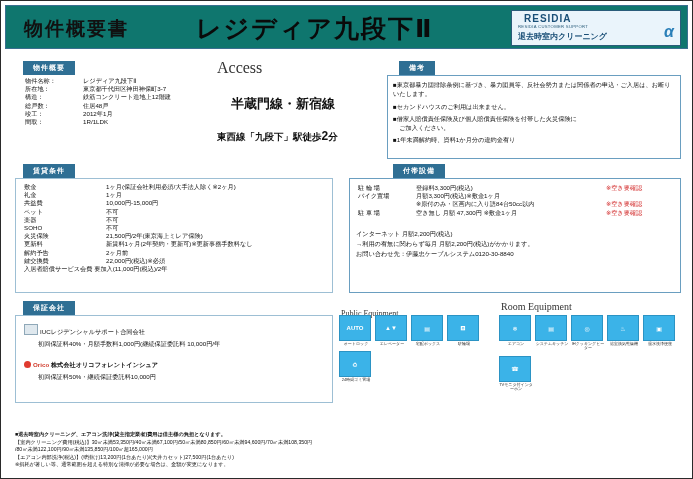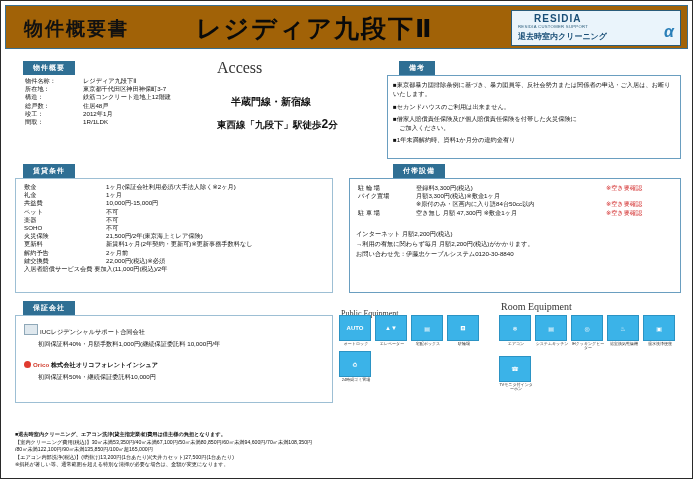--- a/index.html
+++ b/index.html
@@ -8,37 +8,37 @@
     background:#ffffff;
     font-family:"Liberation Sans","DejaVu Sans",sans-serif;
     font-size:6.2px;
     color:#111;
     overflow:hidden;
   }
   .page{position:relative;width:693px;height:479px;box-sizing:border-box;border:1px solid #2a2a2a;}
   
   .header{
     position:absolute;left:4px;top:4px;width:683px;height:44px;
-    background:#a16207;border:1px solid #3a6f90;box-sizing:border-box;
+    background:#0f766e;border:1px solid #3a6f90;box-sizing:border-box;
   }
   .hdr-title{
     position:absolute;left:18px;top:10px;
     font-size:19px;font-weight:bold;letter-spacing:2px;color:#111;
     font-family:"DejaVu Sans","Liberation Sans",sans-serif;
   }
   .hdr-sub{
     position:absolute;left:190px;top:6px;
     font-size:25px;font-weight:bold;letter-spacing:2px;color:#0a0a0a;
     font-family:"DejaVu Sans","Liberation Sans",sans-serif;
   }
   .logo-box{
     position:absolute;right:6px;top:4px;width:170px;height:36px;
     border:1px solid #2a5c7a;background:#eaf4fb;box-sizing:border-box;
   }
-  .logo-main{position:absolute;left:22px;top:2px;font-size:10px;font-weight:bold;color:#1a4f77;letter-spacing:1px;}
+  .logo-main{position:absolute;left:12px;top:2px;font-size:10px;font-weight:bold;color:#1a4f77;letter-spacing:1px;}
   .logo-sub{position:absolute;left:6px;top:13px;font-size:4.2px;color:#2a5c7a;letter-spacing:.3px;}
   .logo-jp{position:absolute;left:6px;top:20px;font-size:8px;font-weight:bold;color:#1a4f77;}
   .logo-alpha{position:absolute;right:6px;top:12px;font-size:16px;font-weight:bold;color:#2a7fb8;font-style:italic;}
 
   
   .chip{
     background:#2f6f94;color:#fff;font-size:7px;font-weight:bold;
     padding:2px 10px;display:inline-block;letter-spacing:1px;
   }
   .chip-wrap{position:absolute;}
@@ -47,21 +47,21 @@
   .box{position:absolute;box-sizing:border-box;}
   .bordered{border:1px solid #6a9ec0;}
 
   table.t{border-collapse:collapse;width:100%;font-size:6.2px;}
   table.t td{padding:0 2px;vertical-align:top;line-height:1.32;}
 
   
   .rent-box{border:1px solid #9dbfd4;background:#ffffff;}
 
   .accesstitle{font-size:16px;color:#333;font-family:"Liberation Serif","DejaVu Serif",serif;}
-  .acc-line{font-size:10px;font-weight:bold;color:#111;}
+  .acc-line{font-size:13px;font-weight:bold;color:#111;}
   .acc-line2{font-size:9.5px;font-weight:bold;color:#111;}
 
   .red{color:#d02020;}
 
   
   .eqgrid{display:flex;gap:2px;}
   .eqitem{width:34px;text-align:center;}
   .eqicon{
     width:32px;height:26px;background:#3bb3e8;border:1px solid #2b93c4;
     display:flex;align-items:center;justify-content:center;color:#fff;font-size:6px;font-weight:bold;
@@ -121,21 +121,21 @@
             <td>間取：</td>
             <td>1R/1LDK</td>
           </tr>
     </tbody>
       </table>
   </div>
 
   <div class="box" style="left:216px;top:58px;width:160px;">
     <div class="accesstitle">Access</div>
     <div class="acc-line" style="margin-top:18px;margin-left:14px;">半蔵門線・新宿線</div>
-    <div style="margin-top:8px;">
+    <div style="margin-top:16px;">
       <span class="acc-line2">東西線「九段下」駅徒歩</span><span class="acc-line2" style="font-size:12px;">2</span><span class="acc-line2">分</span>
     </div>
   </div>
 
   <div class="chip-wrap" style="left:398px;top:60px;">
     <span class="chip">備考</span>
   </div>
   <div class="box bordered" style="left:386px;top:74px;width:294px;height:84px;padding:4px 5px;background:#fff;">
     <div style="line-height:1.5;">■東京都暴力団排除条例に基づき、暴力団員等、反社会勢力または関係者の申込・ご入居は、お断りいたします。</div>
     <div style="line-height:1.5;margin-top:3px;">■セカンドハウスのご利用は出来ません。</div>

